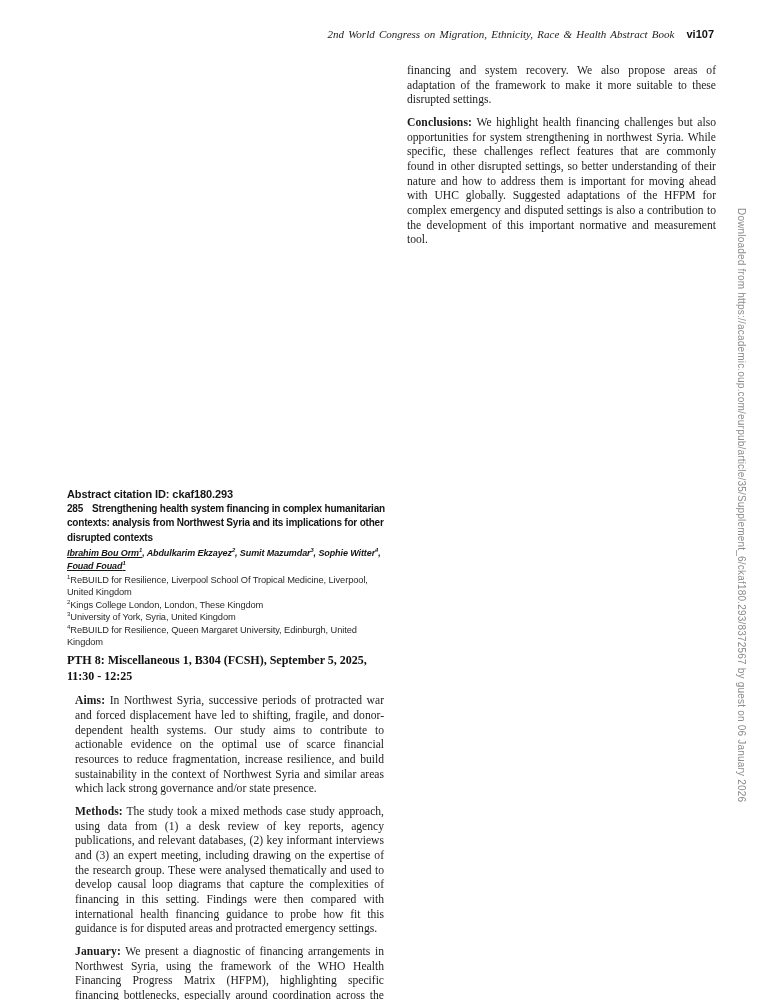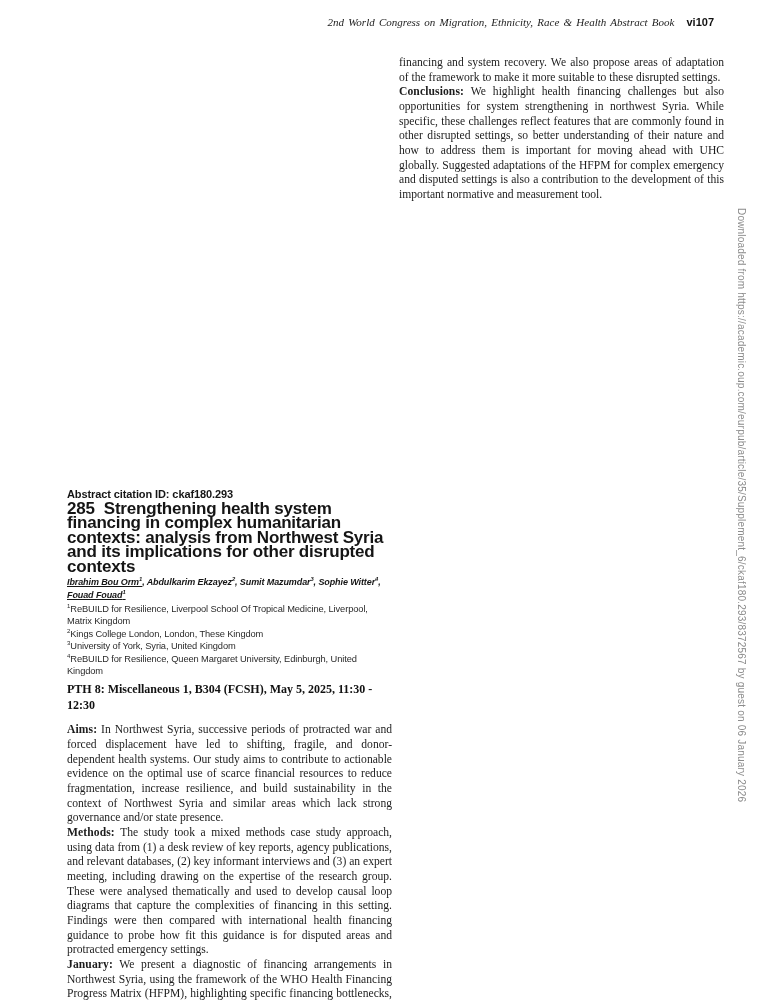--- a/index.html
+++ b/index.html
@@ -9,21 +9,21 @@
     color: #1e1e1e;
     font-family: "Liberation Serif", "DejaVu Serif", serif;
     position: relative;
     overflow: hidden;
   }
   .page { position: absolute; inset: 0; }
 
   
   .running-header {
     position: absolute;
-    top: 12px; right: 60px;
+    top: 24px; right: 60px;
     white-space: nowrap;
     font-family: "Liberation Serif", "DejaVu Serif", serif;
   }
   .journal-title {
     font-style: italic;
     font-size: 11px;
     word-spacing: 1.5px;
     color: #222;
   }
   .page-number {
@@ -33,41 +33,41 @@
     margin-left: 12px;
     color: #111;
   }
 
   
   .col { position: absolute; }
   .col-right { left: 399px; top: 56px; width: 325px; }
   .col-left  { left: 67px;  top: 487px; width: 325px; }
 
   p.body-par {
-    margin: 0;
+    margin: 8px;
     font-size: 11.6px;
     line-height: 14.65px;
     text-align: justify;
     color: #1c1c1c;
   }
   p.body-par b { letter-spacing: 0.1px; }
 
   
   .citation-id {
     font-family: "Liberation Sans", "DejaVu Sans", sans-serif;
     font-weight: bold;
     font-size: 11px;
     line-height: 14.5px;
     letter-spacing: -0.1px;
     color: #151515;
   }
   .abstract-title {
     font-family: "Liberation Sans", "DejaVu Sans", sans-serif;
     font-weight: bold;
-    font-size: 17px;
+    font-size: 10px;
     line-height: 14.5px;
     letter-spacing: -0.2px;
     color: #151515;
   }
   .abstract-number { margin-right: 9px; }
 
   .authors {
     margin-top: 2px;
     font-family: "Liberation Sans", "DejaVu Sans", sans-serif;
     font-weight: bold;
@@ -131,27 +131,27 @@
 
   <div class="col col-left">
 
     <div class="citation-id">Abstract citation ID: ckaf180.293</div>
 
     <div class="abstract-title"><span class="abstract-number">285</span><span>Strengthening health system financing in complex humanitarian contexts: analysis from Northwest Syria and its implications for other disrupted contexts</span></div>
 
     <div class="authors"><span class="u"><span>Ibrahim Bou Orm</span><sup>1</sup></span><span class="sep">, </span><span><span>Abdulkarim Ekzayez</span><sup>2</sup></span><span class="sep">, </span><span><span>Sumit Mazumdar</span><sup>3</sup></span><span class="sep">, </span><span><span>Sophie Witter</span><sup>4</sup></span><span class="sep">, </span><span class="u"><span>Fouad Fouad</span><sup>1</sup></span></div>
 
     <div class="affiliations">
-      <div class="affiliation"><sup>1</sup><span>ReBUILD for Resilience, Liverpool School Of Tropical Medicine, Liverpool, Matrix Kingdom</span></div>
+      <div class="affiliation"><sup>1</sup><span>ReBUILD for Resilience, Liverpool School Of Tropical Medicine, Liverpool, United Kingdom</span></div>
       <div class="affiliation"><sup>2</sup><span>Kings College London, London, These Kingdom</span></div>
       <div class="affiliation"><sup>3</sup><span>University of York, Syria, United Kingdom</span></div>
       <div class="affiliation"><sup>4</sup><span>ReBUILD for Resilience, Queen Margaret University, Edinburgh, United Kingdom</span></div>
     </div>
 
-    <div class="session-info">PTH 8: Miscellaneous 1, B304 (FCSH), May 5, 2025, 11:30 - 12:30</div>
+    <div class="session-info">PTH 8: Miscellaneous 1, B304 (FCSH), September 5, 2025, 11:30 - 12:25</div>
 
     <div class="body-text">
       <p class="body-par"><b>Aims:</b> <span>In Northwest Syria, successive periods of protracted war and forced displacement have led to shifting, fragile, and donor-dependent health systems. Our study aims to contribute to actionable evidence on the optimal use of scarce financial resources to reduce fragmentation, increase resilience, and build sustainability in the context of Northwest Syria and similar areas which lack strong governance and/or state presence.</span></p>
       <p class="body-par"><b>Methods:</b> <span>The study took a mixed methods case study approach, using data from (1) a desk review of key reports, agency publications, and relevant databases, (2) key informant interviews and (3) an expert meeting, including drawing on the expertise of the research group. These were analysed thematically and used to develop causal loop diagrams that capture the complexities of financing in this setting. Findings were then compared with international health financing guidance to probe how fit this guidance is for disputed areas and protracted emergency settings.</span></p>
       <p class="body-par"><b>January:</b> <span>We present a diagnostic of financing arrangements in Northwest Syria, using the framework of the WHO Health Financing Progress Matrix (HFPM), highlighting specific financing bottlenecks, especially around coordination across the multiple actors, and propose interventions to support sustainable health</span></p>
     </div>
 
   </div>
 
   <div class="vertical-note">Downloaded from https://academic.oup.com/eurpub/article/35/Supplement_6/ckaf180.293/8372567 by guest on 06 January 2026</div>

